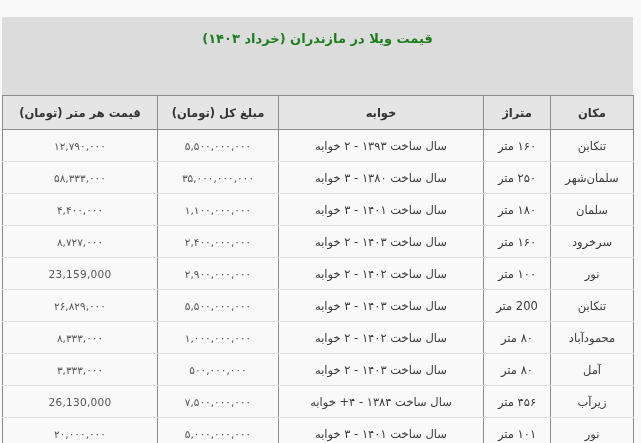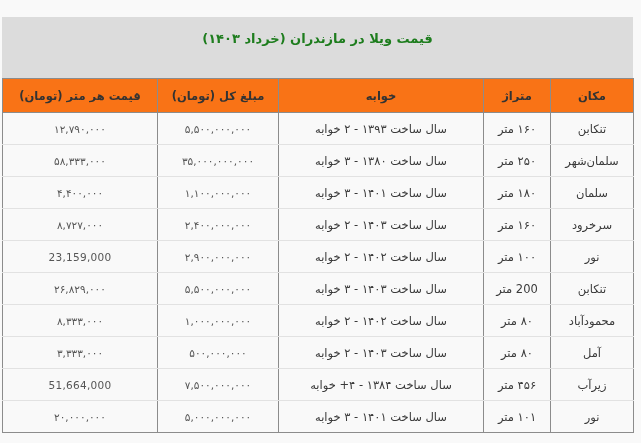--- a/index.html
+++ b/index.html
@@ -16,21 +16,21 @@
       position: relative;
     }
     .wrap {
       position: absolute;
       left: 2px;
       top: 17px;
       width: 631px;
     }
     .title-band {
       background: #dcdcdc;
-      height: 61px;
+      height: 78px;
       display: flex;
       align-items: flex-start;
       justify-content: center;
       direction: rtl;
     }
     .title-band .title {
       margin-top: 14px;
       color: #1e7d1e;
       font-weight: bold;
       font-size: 13px;
@@ -46,21 +46,21 @@
       border: 1px solid #8c8c8c;
       text-align: center;
       padding: 0;
       white-space: nowrap;
     }
     thead th {
       height: 33px;
       font-weight: bold;
       font-size: 11.5px;
       color: #333;
-      background: #f97316;
+      background: #e5e5e5;
     }
     tbody td {
       height: 31px;
       font-size: 11.5px;
       color: #3a3a3a;
       border-top: 1px solid #e2e2e2;
       border-bottom: 1px solid #e2e2e2;
     }
     tbody tr:last-child td { border-bottom: 1px solid #8c8c8c; margin-left: 44px; }
     td.num-small {
@@ -153,21 +153,21 @@
         <td>۸۰ متر</td>
         <td>سال ساخت ۱۴۰۳ - ۲ خوابه</td>
         <td class="num-small">۵۰۰,۰۰۰,۰۰۰</td>
         <td class="num-small">۳,۳۳۳,۰۰۰</td>
       </tr>
       <tr>
         <td>زیرآب</td>
         <td>۴۵۶ متر</td>
         <td>سال ساخت ۱۳۸۴ - ۴+ خوابه</td>
         <td class="num-small">۷,۵۰۰,۰۰۰,۰۰۰</td>
-        <td class="num-small">51,664,000</td>
+        <td class="num-small">26,130,000</td>
       </tr>
       <tr>
         <td>نور</td>
         <td>۱۰۱ متر</td>
         <td>سال ساخت ۱۴۰۱ - ۳ خوابه</td>
         <td class="num-small">۵,۰۰۰,۰۰۰,۰۰۰</td>
         <td class="num-small">۲۰,۰۰۰,۰۰۰</td>
       </tr>
     </tbody>
   </table>

